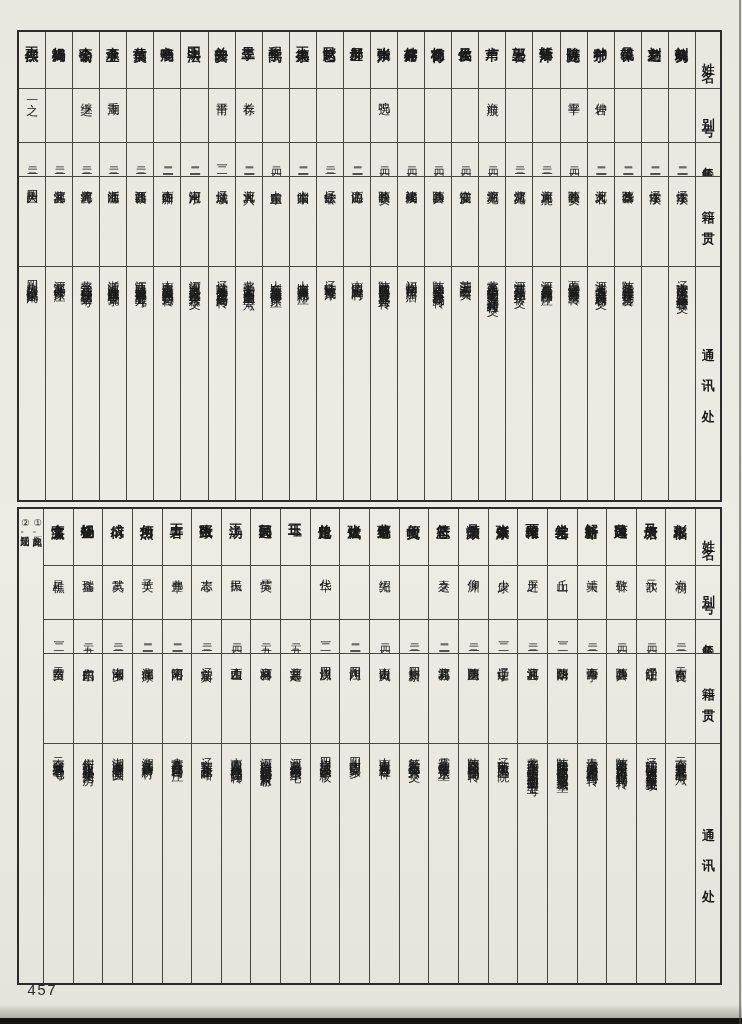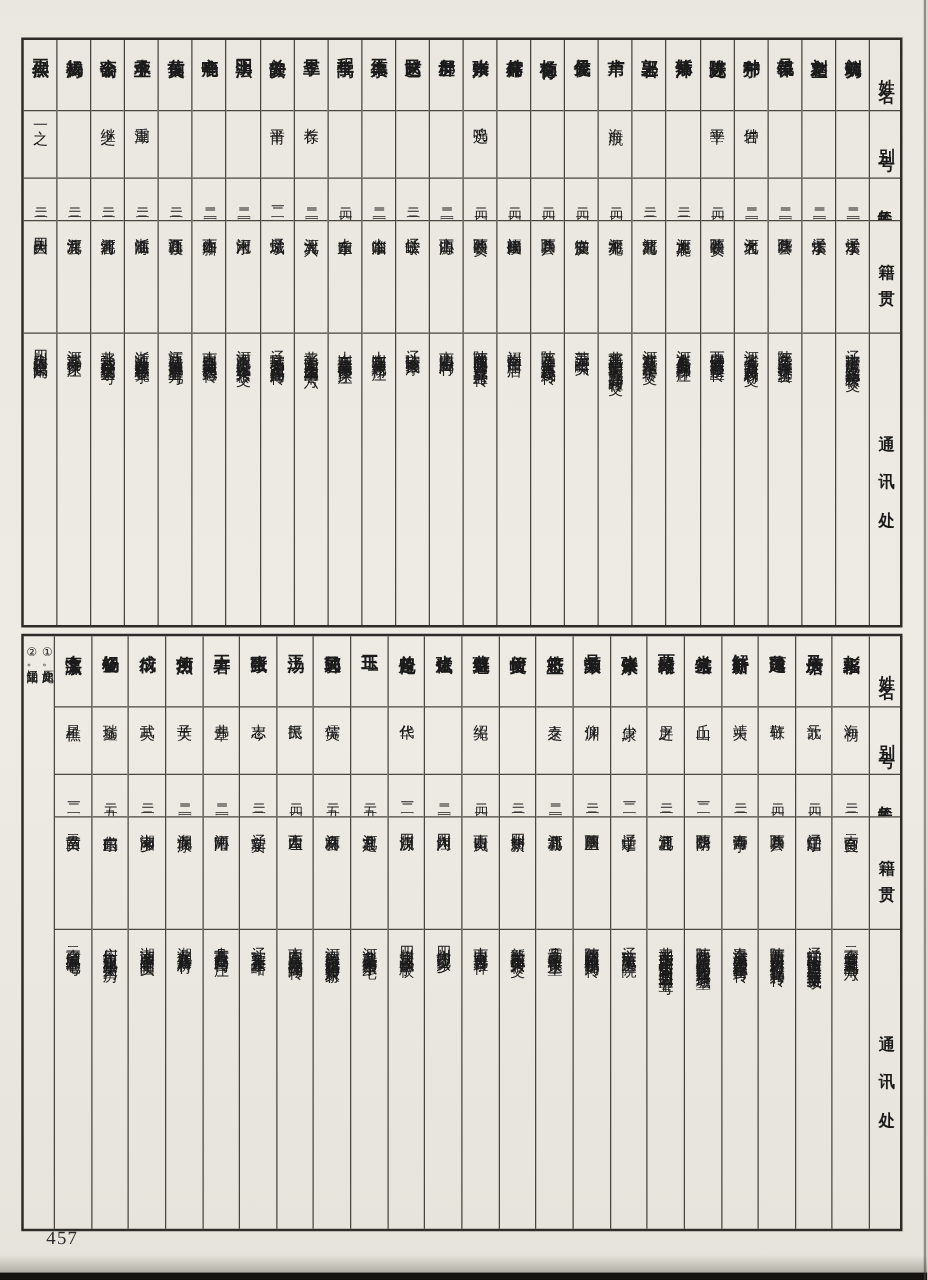--- a/index.html
+++ b/index.html
@@ -35,21 +35,21 @@
   .origin .vt{font-size:12px;letter-spacing:.05em;}
   .address .vt{font-size:12px;letter-spacing:.12em;}
   .hd{align-items:center;padding-top:0;}
   .hd .vt{font-weight:700;font-size:13px;}
   .hd-name .vt,.hd-alias .vt{letter-spacing:.55em;}
   .hd-age .vt{font-size:11.5px;letter-spacing:.1em;}
   .hd-origin .vt{letter-spacing:1.6em;}
   .hd-address .vt{letter-spacing:2.4em;}
   .note-cell{flex:1 1 auto;align-items:flex-start;padding-top:8px;}
   .note-cell .vt{font-size:9.5px;white-space:pre-line;line-height:1.3;letter-spacing:.05em;}
-  .page-number{position:absolute;left:37px;top:983px;font-family:Liberation Serif, serif;
+  .page-number{position:absolute;left:27px;top:983px;font-family:Liberation Mono, monospace;
                font-size:15px;color:#2a2a2a;letter-spacing:1px;}
   .scan-edge-right{position:absolute;top:0;right:1px;width:2px;height:100%;
                    background:#4a463f;opacity:.55;}
   .scan-shadow-bottom{position:absolute;left:0;bottom:6px;width:100%;height:14px;
                       background:linear-gradient(180deg,rgba(40,35,25,0),rgba(40,35,25,.28));}
   .scan-edge-bottom{position:absolute;left:0;bottom:0;width:100%;height:6px;background:#15130f;}
 </style>
 </head>
 <body>
 

